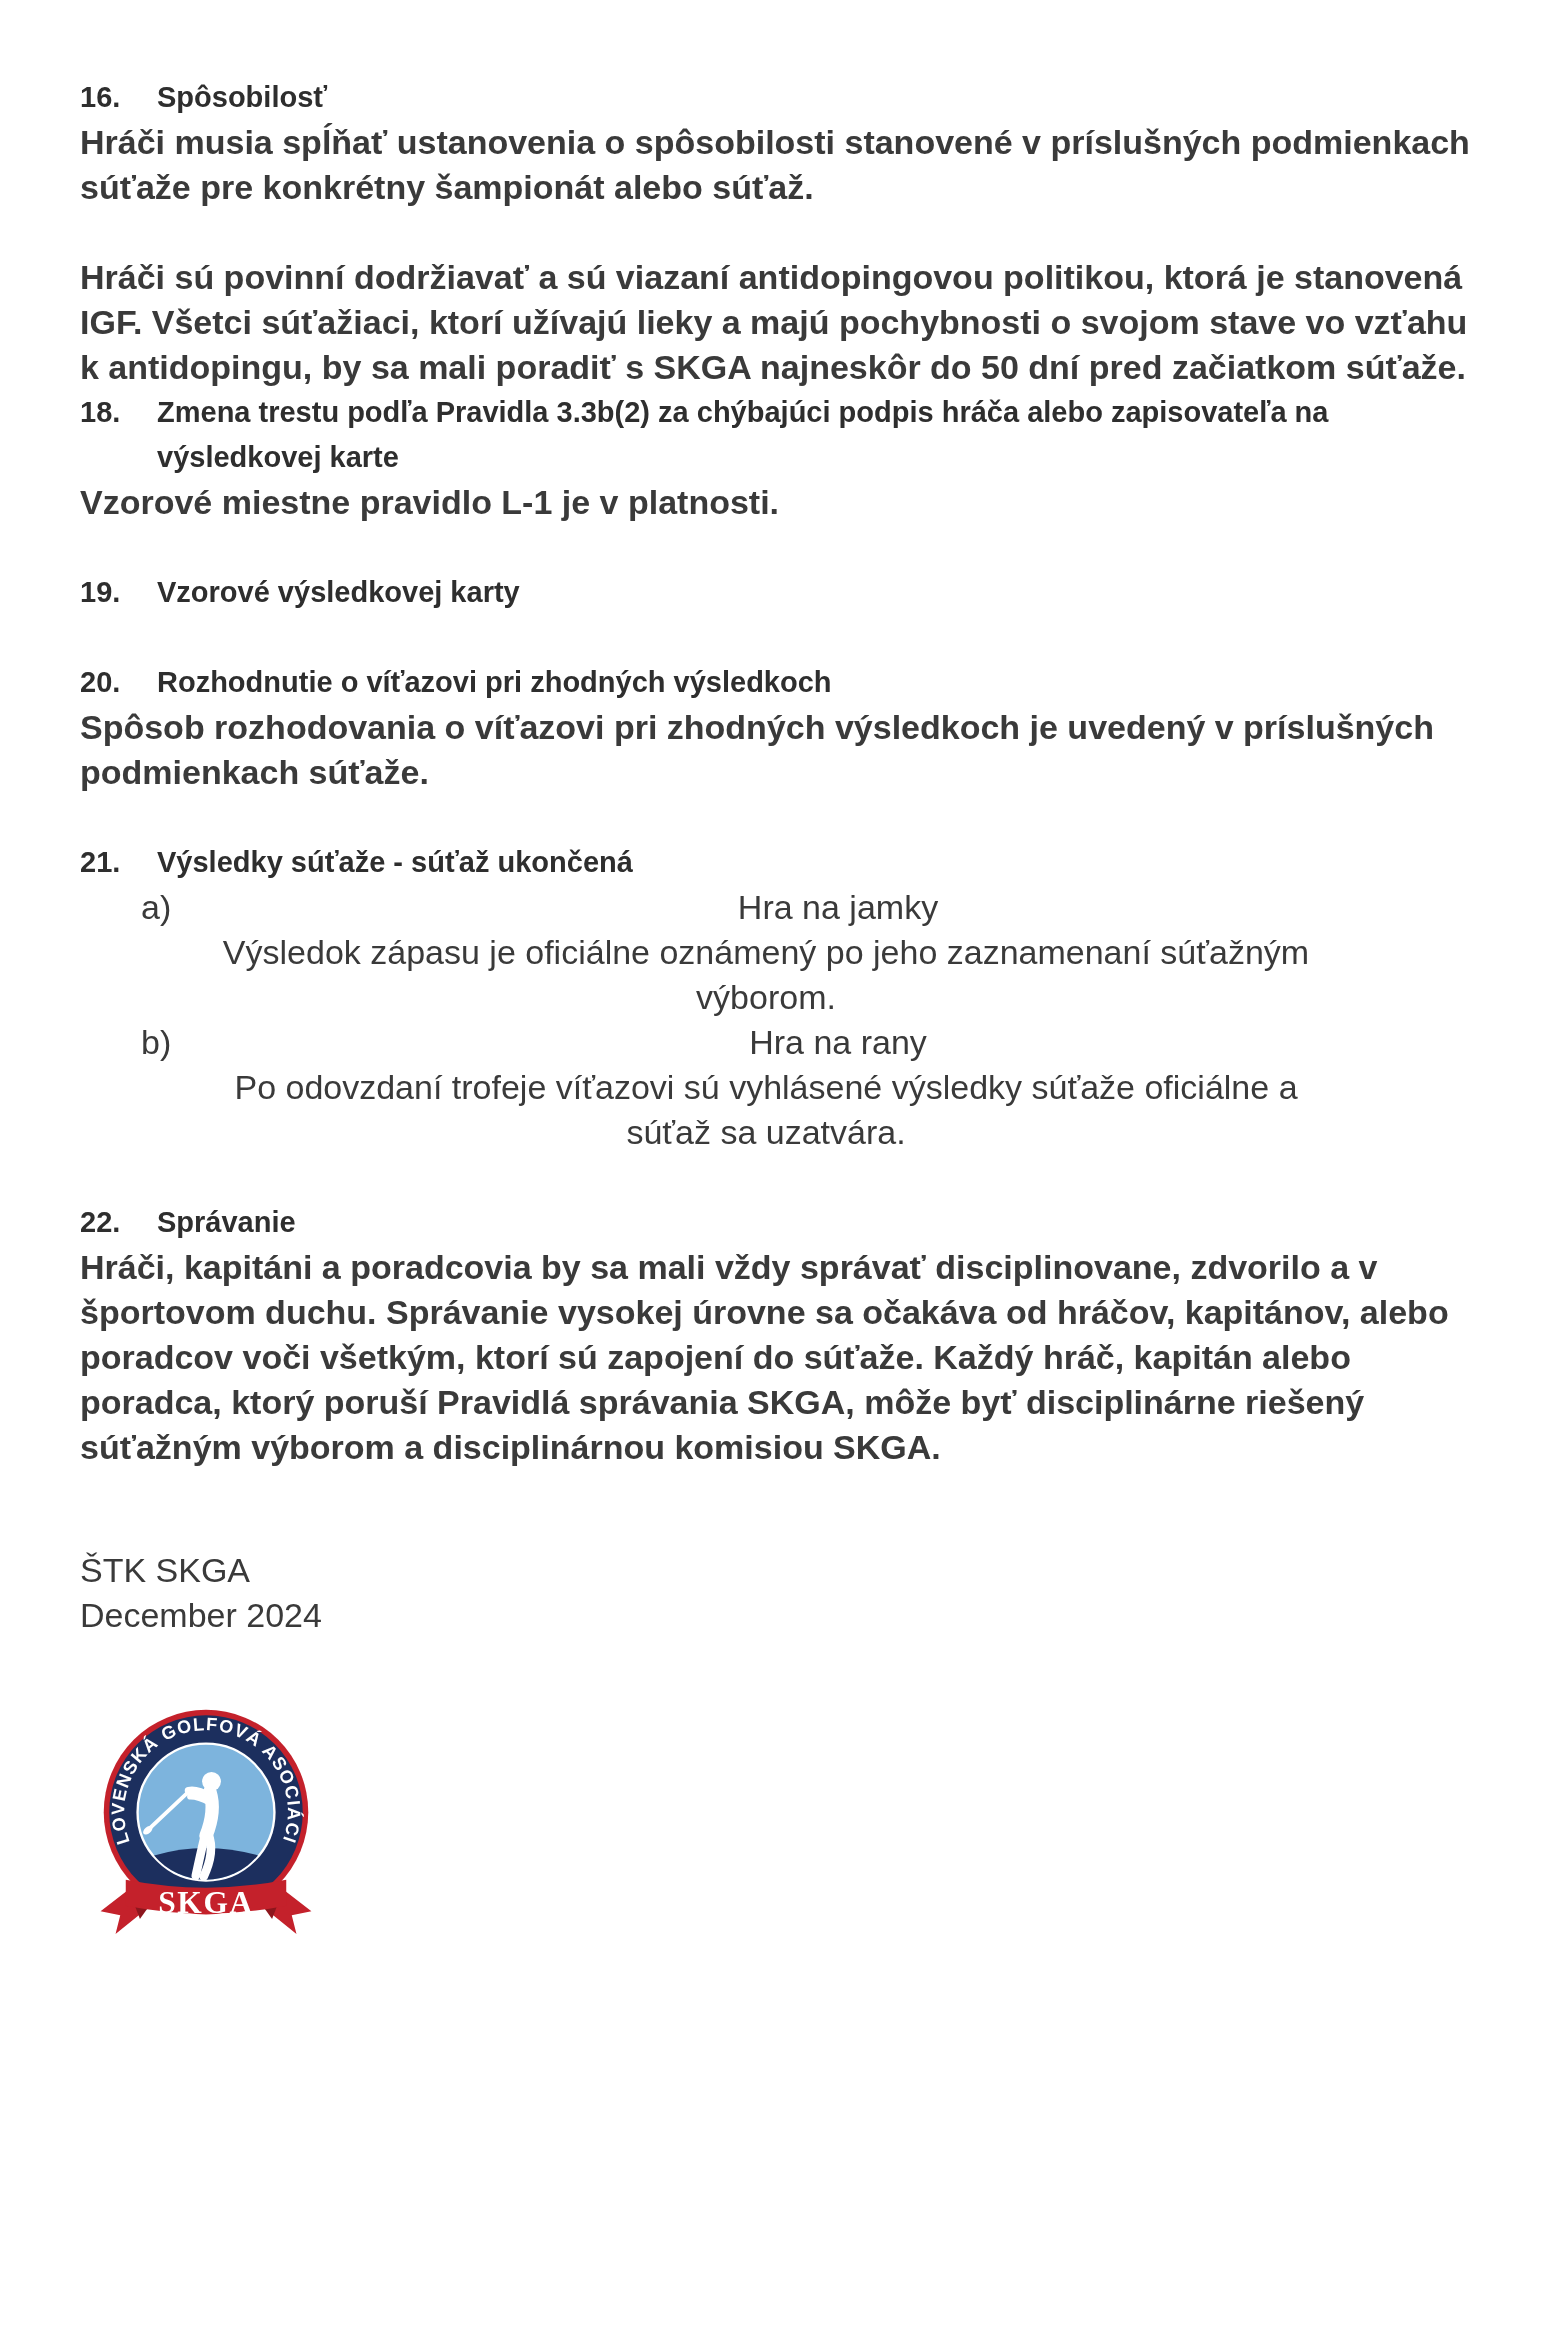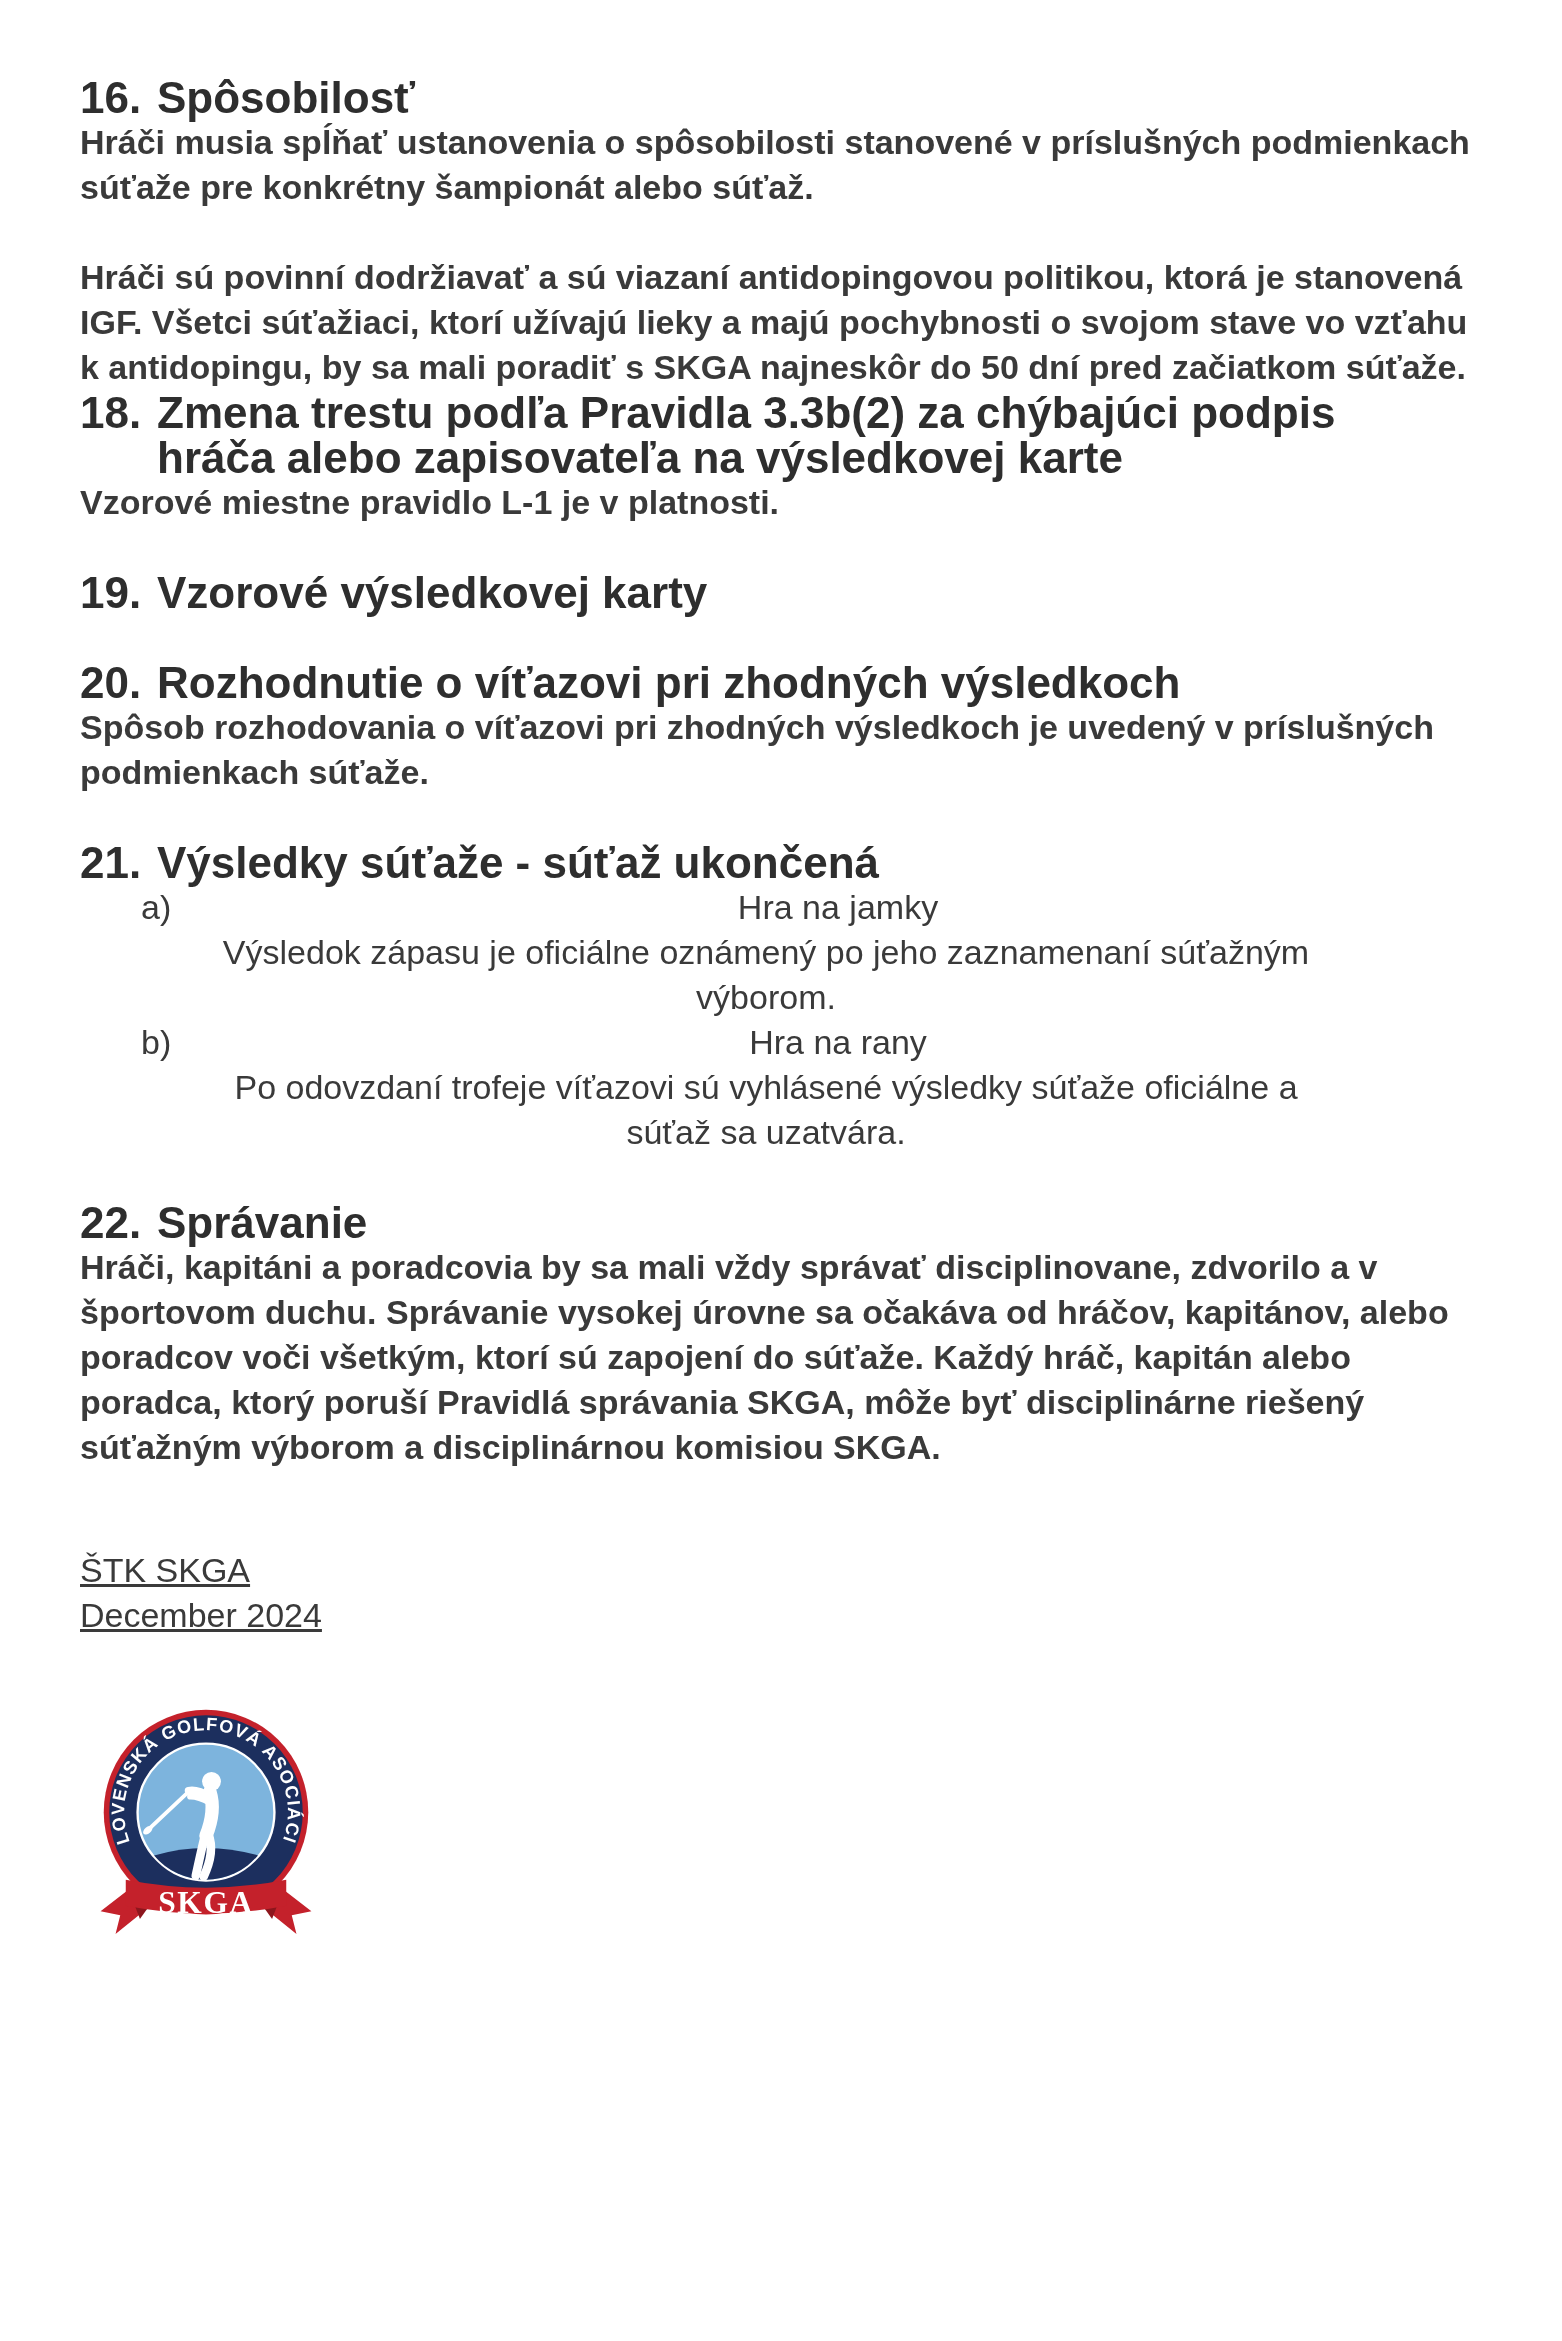--- a/index.html
+++ b/index.html
@@ -15,34 +15,34 @@
     font-size: 34px;
     line-height: 45px;
   }
   .section { margin-top: 45px; }
   .section.first { margin-top: 0; }
   .section.tight { margin-top: 0; }
   .heading {
     display: flex;
     font-weight: bold;
     color: #2e2e2e;
-    font-size: 44px;
+    font-size: 29px;
     line-height: 45px;
   }
   .heading .num { width: 77px; flex: none; }
   .heading .num.wide { width: 109px; }
   .heading .title { flex: 1; max-width: 1289px; }
   .section-body { margin: 0; max-width: 1398px; font-weight: bold; }
   .items { margin: 0; }
   .item { display: flex; margin-left: 61px; }
   .item-label { width: 51px; flex: none; }
   .item-content { flex: 1; text-align: center; }
   .item-title { }
   .item-body { margin: 0; max-width: 1148px; }
-  .footer { margin-top: 78px; text-decoration: underline; }
+  .footer { margin-top: 78px; }
   .footer div { line-height: 45px; }
   .logo-wrap { margin-top: 64px; margin-left: 7.8px; width: 236px; height: 236px; }
   svg text { font-family: "Liberation Sans", "DejaVu Sans", sans-serif; }
   svg .banner-font { font-family: "Liberation Serif", "DejaVu Serif", serif; }
 </style>
 </head>
 <body>
 
 <div class="page">
 

